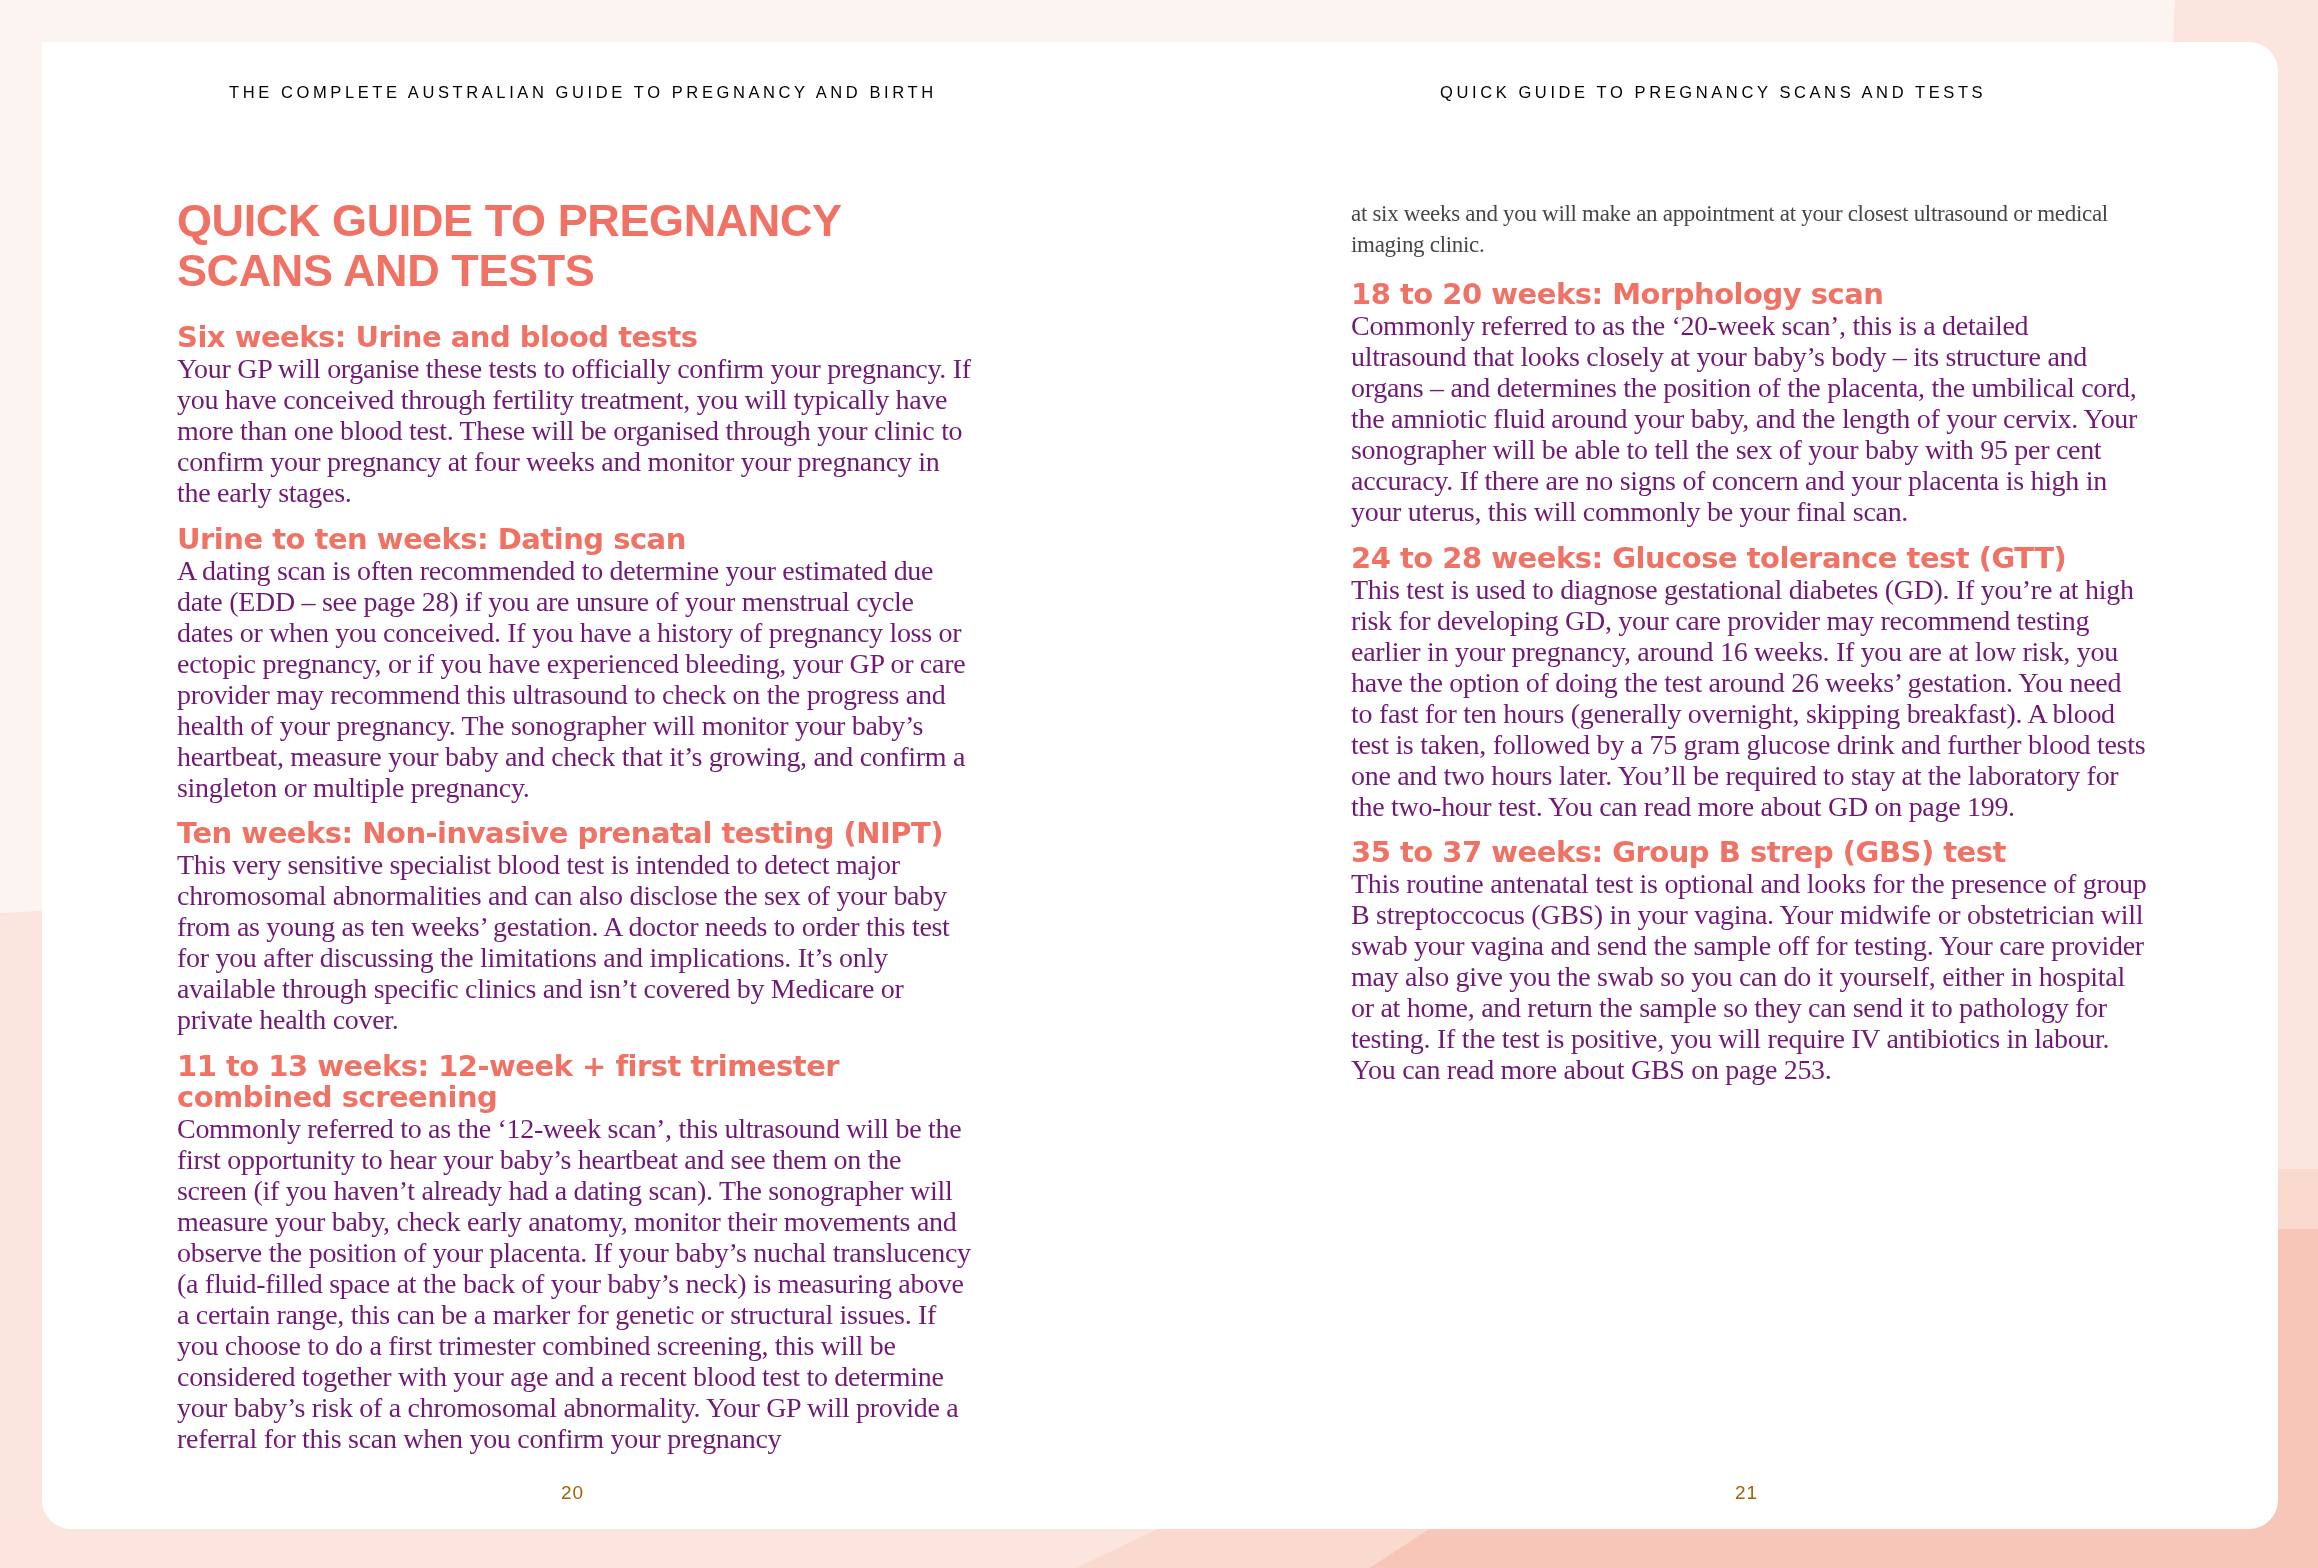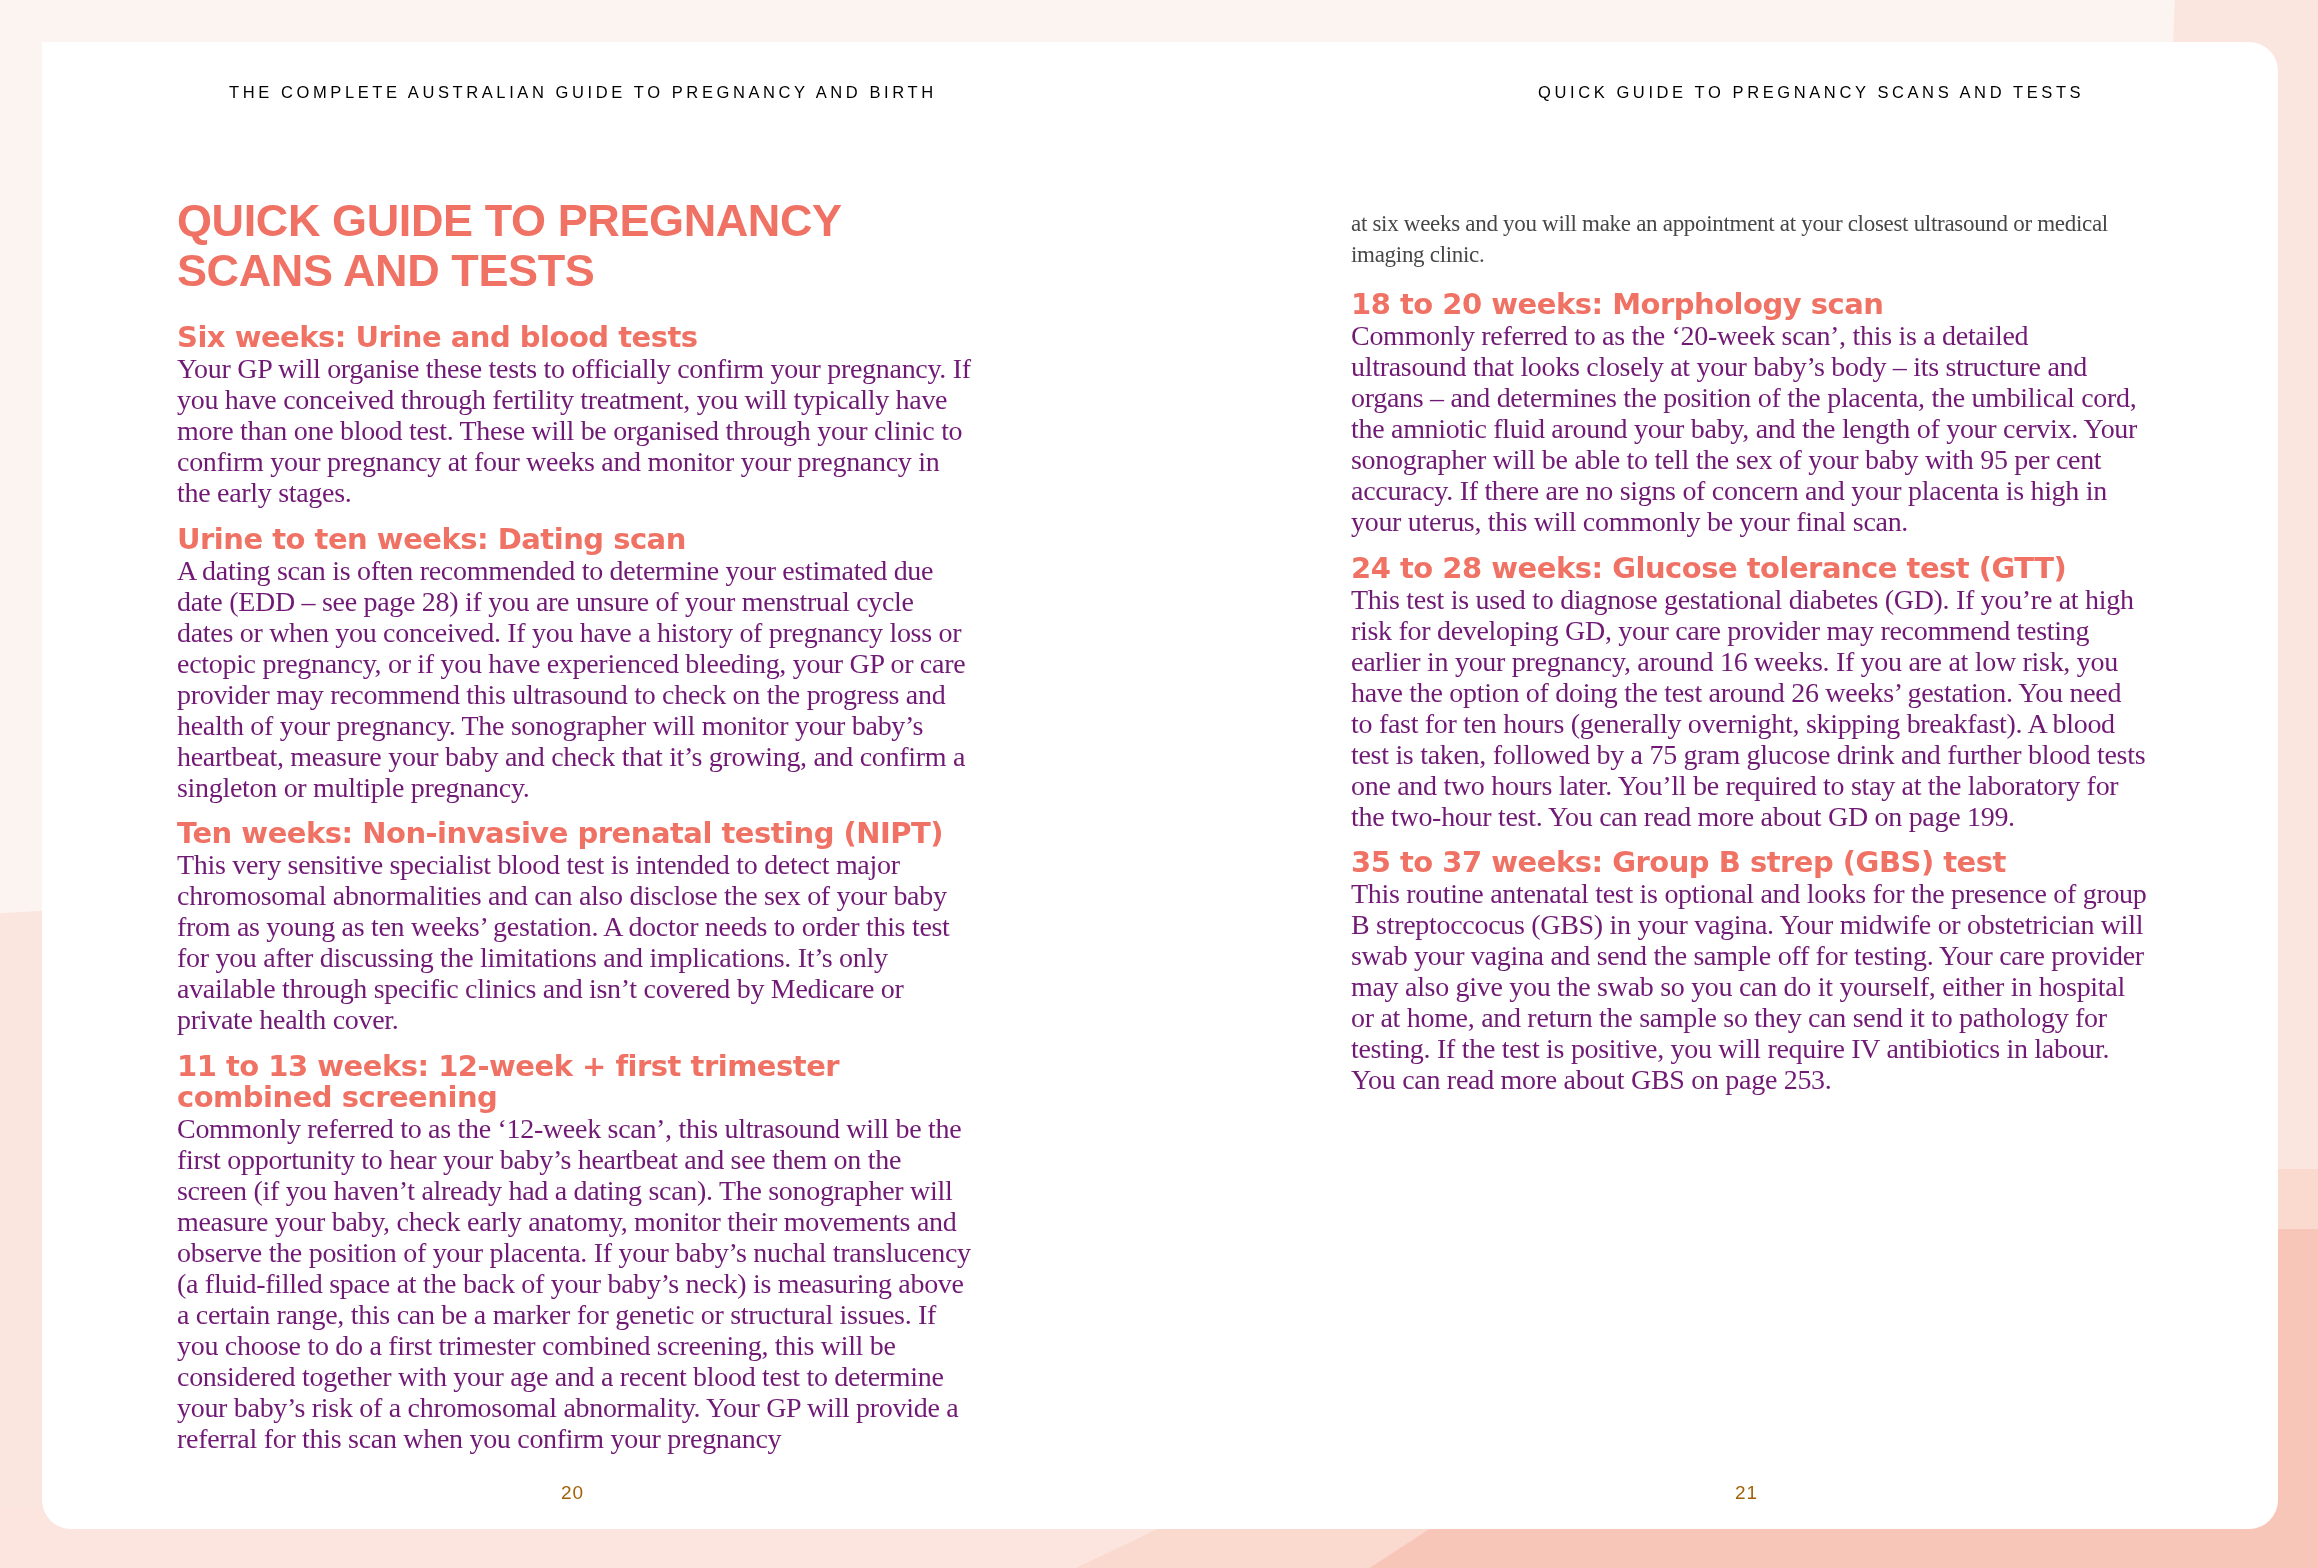--- a/index.html
+++ b/index.html
@@ -64,21 +64,21 @@
     .running-head {
       position: absolute;
       top: 83px;
       font-family: "Liberation Sans", sans-serif;
       font-size: 16.5px;
       letter-spacing: 3.6px;
       color: #000000;
       white-space: nowrap;
     }
     .rh-left { left: 229px; }
-    .rh-right { left: 1538px; }
+    .rh-right { left: 1440px; }
 
     .page-number {
       position: absolute;
       top: 1482px;
       font-family: "Liberation Sans", sans-serif;
       font-size: 19px;
       color: #a16207;
       letter-spacing: 0.9px;
     }
     .pn-left { left: 561px; }
@@ -113,21 +113,21 @@
     }
     .section-body {
       margin: 0 0 15.6px 0;
       font-family: "Liberation Serif", serif;
       font-size: 28px;
       line-height: 31px;
       color: #701a75;
       letter-spacing: -0.3px;
     }
     .continuation {
-      margin: 12px 0 19px 0;
+      margin: 2px 0 19px 0;
       font-family: "Liberation Serif", serif;
       font-size: 23px;
       line-height: 31px;
       color: #474747;
       letter-spacing: -0.3px;
     }
   </style>
 </head>
 <body>
 

